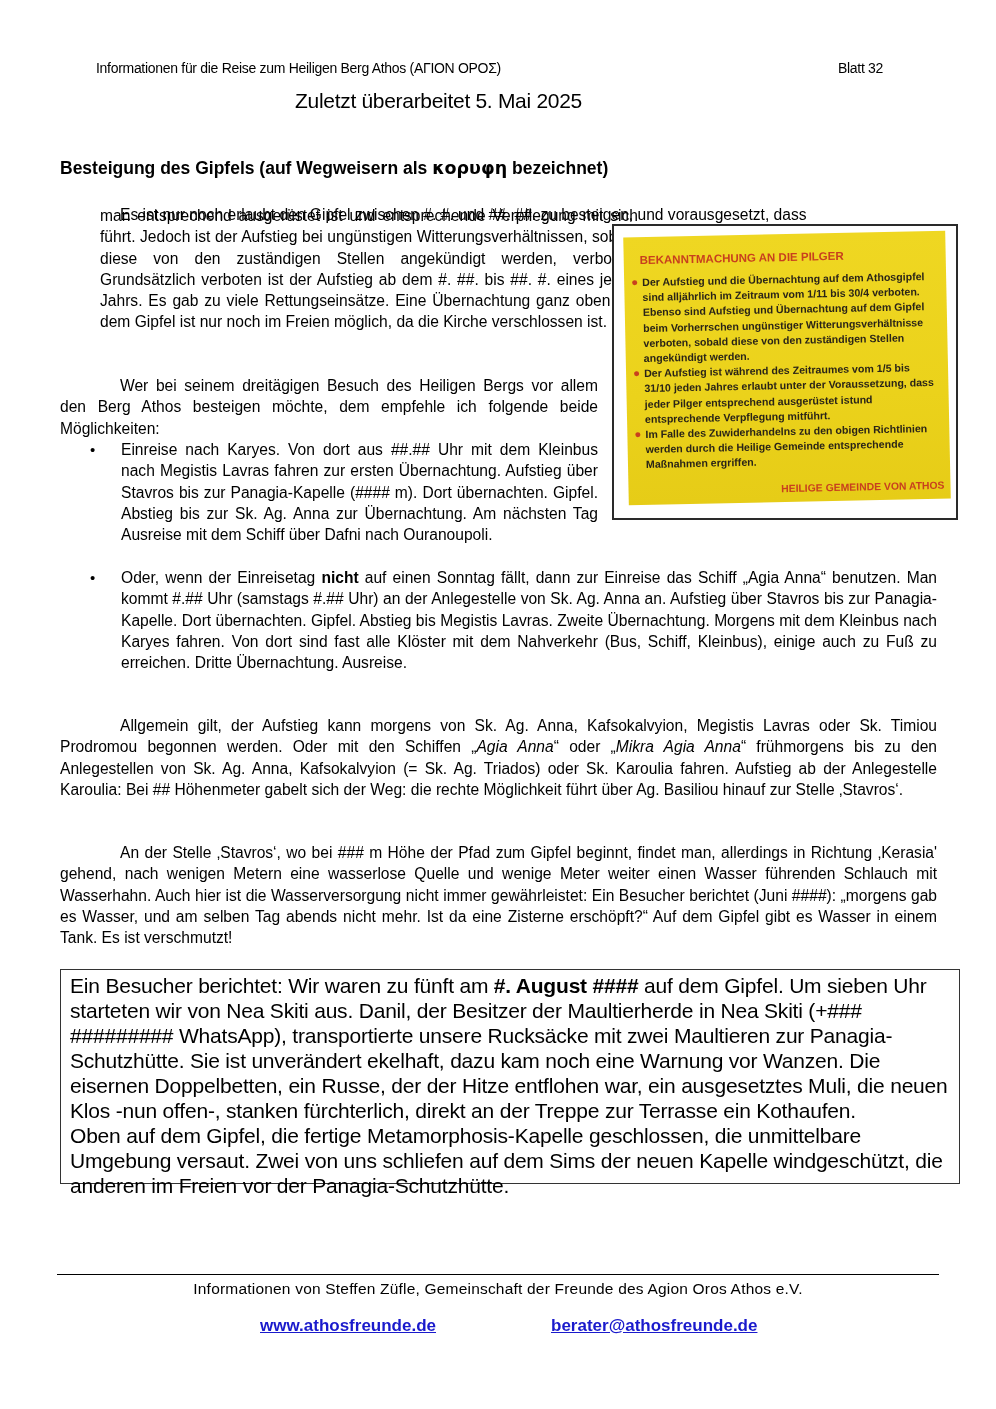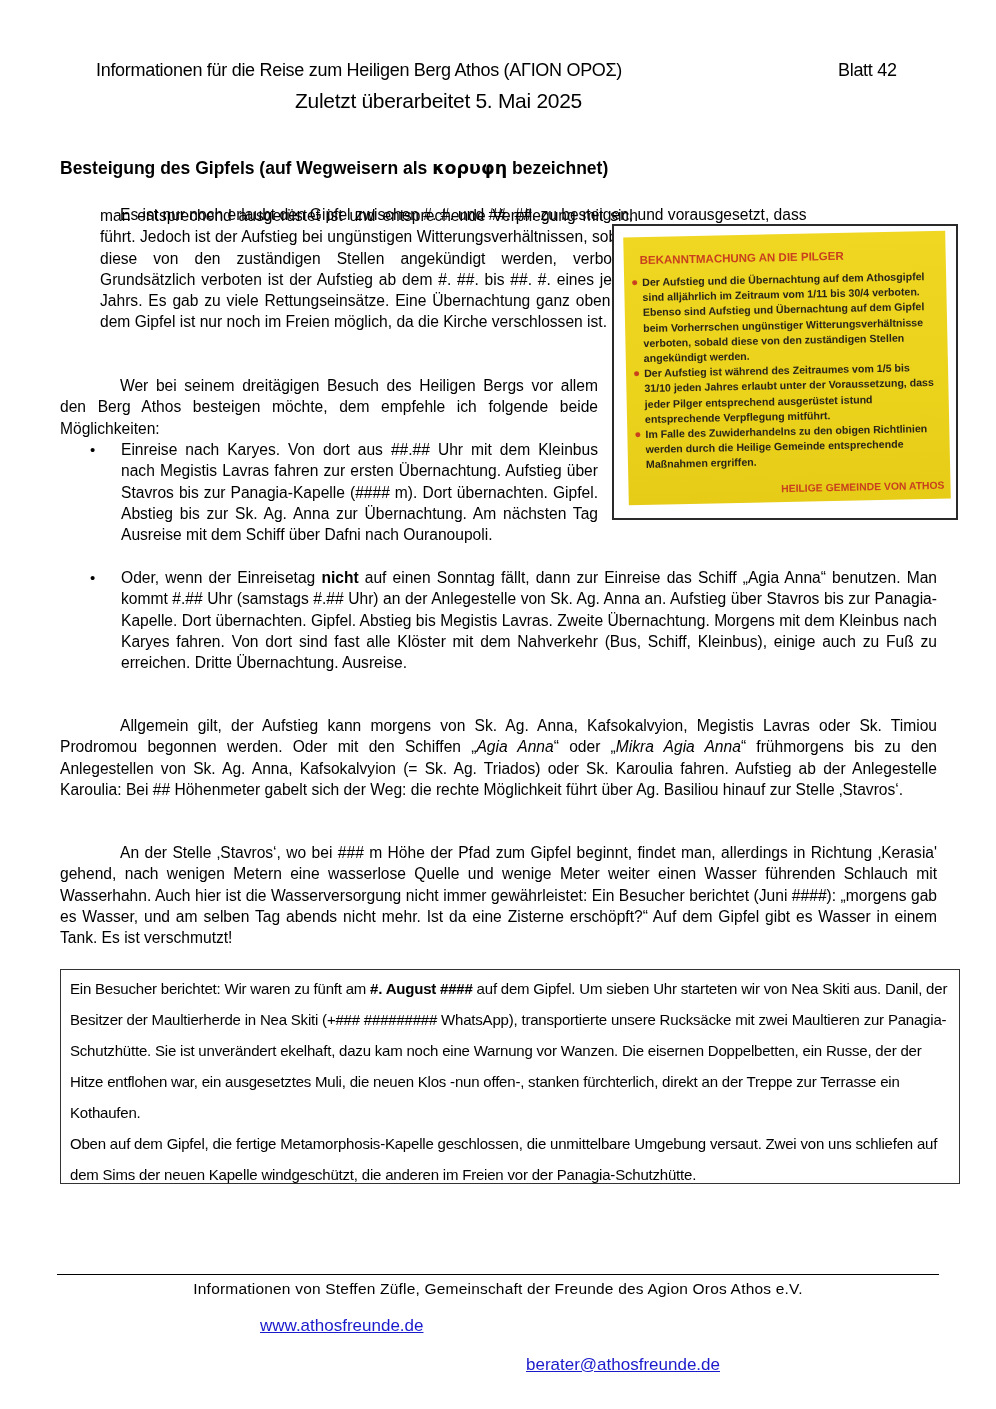--- a/index.html
+++ b/index.html
@@ -2,21 +2,21 @@
 <html><head>
   <meta charset="utf-8">
   <style>
     html, body { margin: 0; padding: 0; background: #ffffff; }
     body {
       width: 996px; height: 1409px; position: relative; overflow: hidden;
       font-family: "Liberation Sans", sans-serif; color: #000;
     }
     .hdr1 {
       position: absolute; left: 96px; top: 60px; width: 840px;
-      font-size: 18px; letter-spacing: -0.3px; white-space: nowrap;
+      font-size: 14px; letter-spacing: -0.3px; white-space: nowrap;
     }
     .hdr1 .blatt { position: absolute; left: 742px; top: 0; }
     .hdr2 {
       position: absolute; left: 286px; top: 89px;
       font-size: 21px; letter-spacing: -0.3px; white-space: nowrap; margin-left: 9px;
     }
     .title {
       position: absolute; left: 60px; top: 158px;
       font-size: 17.5px; font-weight: bold; white-space: nowrap;
     }
@@ -72,47 +72,48 @@
     .notice li .ndot {
       position: absolute; left: 0; top: 5px; width: 5px; height: 5px; border-radius: 50%;
       background: #c8401e;
     }
     .notice .n-sign {
       position: absolute; right: 6px; bottom: 6px; color: #c8401e; font-size: 10.4px;
     }
     .report-box {
       position: absolute; left: 60px; top: 969px; width: 900px; height: 215px;
       border: 1px solid #333; box-sizing: border-box;
-      padding: 3px 9px; font-size: 15px; line-height: 31px; letter-spacing: -0.2px;
+      padding: 3px 9px; font-size: 21px; line-height: 25px; letter-spacing: -0.2px;
     }
     .footer-line {
       position: absolute; left: 57px; top: 1274px; width: 882px; height: 0;
       border-top: 1px solid #000;
     }
     .footer-text {
       position: absolute; left: 0; top: 1280px; width: 996px; text-align: center;
       font-size: 15.5px; letter-spacing: 0.2px;
     }
     .link {
       position: absolute; top: 1316px; font-size: 17px; color: #1a1acc;
       text-decoration: underline;
+      font-weight: bold;
     }
     .link.web { left: 260px; }
-    .link.mail { left: 526px; margin-top: 39px; }
+    .link.mail { left: 551px; }
     b { font-weight: bold; }
     i { font-style: italic; }
   </style>
 </head>
 <body>
 
 <div>
 
   <div class="hdr1">
     <span>Informationen für die Reise zum Heiligen Berg Athos (ΑΓΙΟΝ ΟΡΟΣ)</span>
-    <span class="blatt">Blatt  42</span>
+    <span class="blatt">Blatt  32</span>
   </div>
   <div class="hdr2">Zuletzt überarbeitet 5. Mai 2025</div>
 
   <div class="title">
     <span>Besteigung des Gipfels (auf Wegweisern als </span><span style="font-family:'DejaVu Sans',sans-serif;font-weight:bold;text-align:center;">κορυφη</span><span> bezeichnet)</span>
   </div>
 
   <div class="body-text p1-first">Es ist nur noch erlaubt den Gipfel zwischen #. #. und ##. ##. zu besteigen, und vorausgesetzt, dass</div>
   <div class="body-text p1-rest">man entsprechend ausgerüstet ist und entsprechende Verpflegung mit sich führt. Jedoch ist der Aufstieg bei ungünstigen Witterungsverhältnissen, sobald diese von den zuständigen Stellen angekündigt werden, verboten. Grundsätzlich verboten ist der Aufstieg ab dem #. ##. bis ##. #. eines jeden Jahrs. Es gab zu viele Rettungseinsätze. Eine Übernachtung ganz oben auf dem Gipfel ist nur noch im Freien möglich, da die Kirche verschlossen ist.</div>
 

